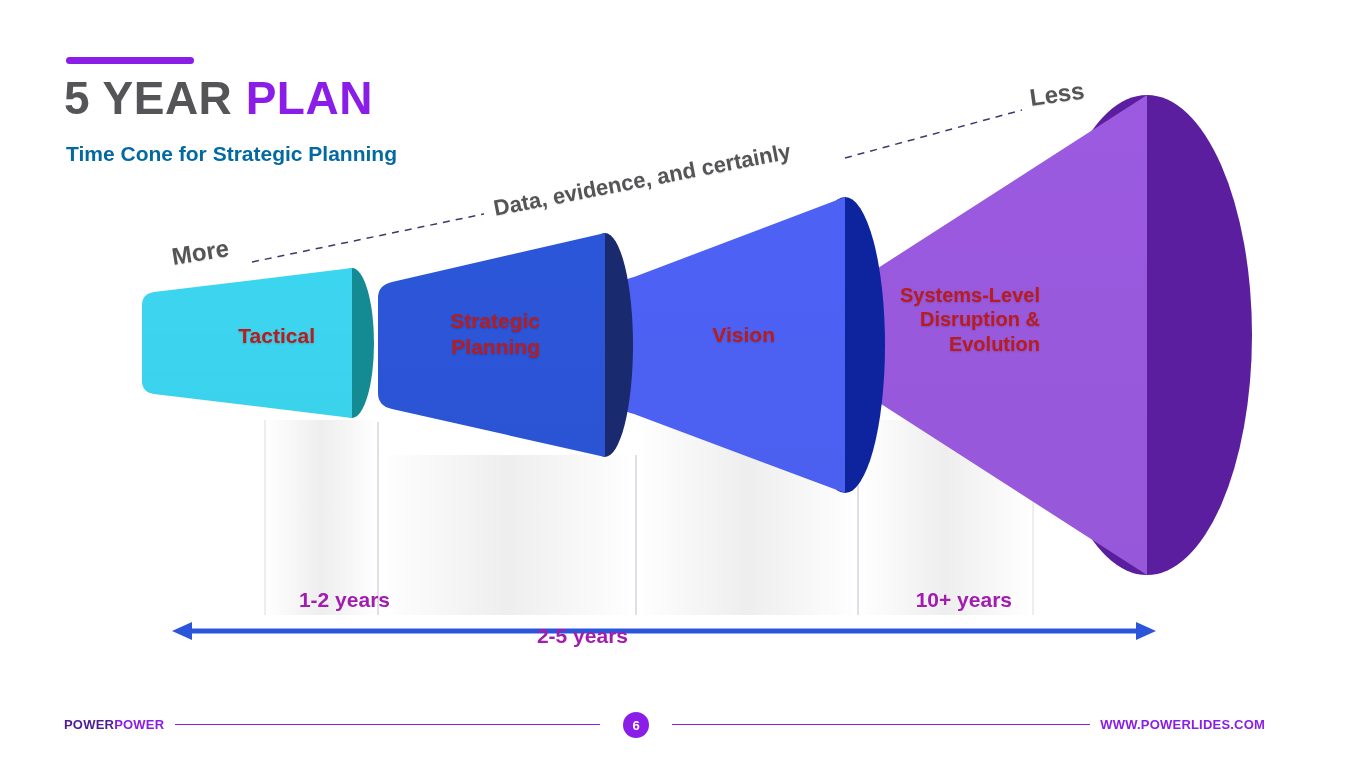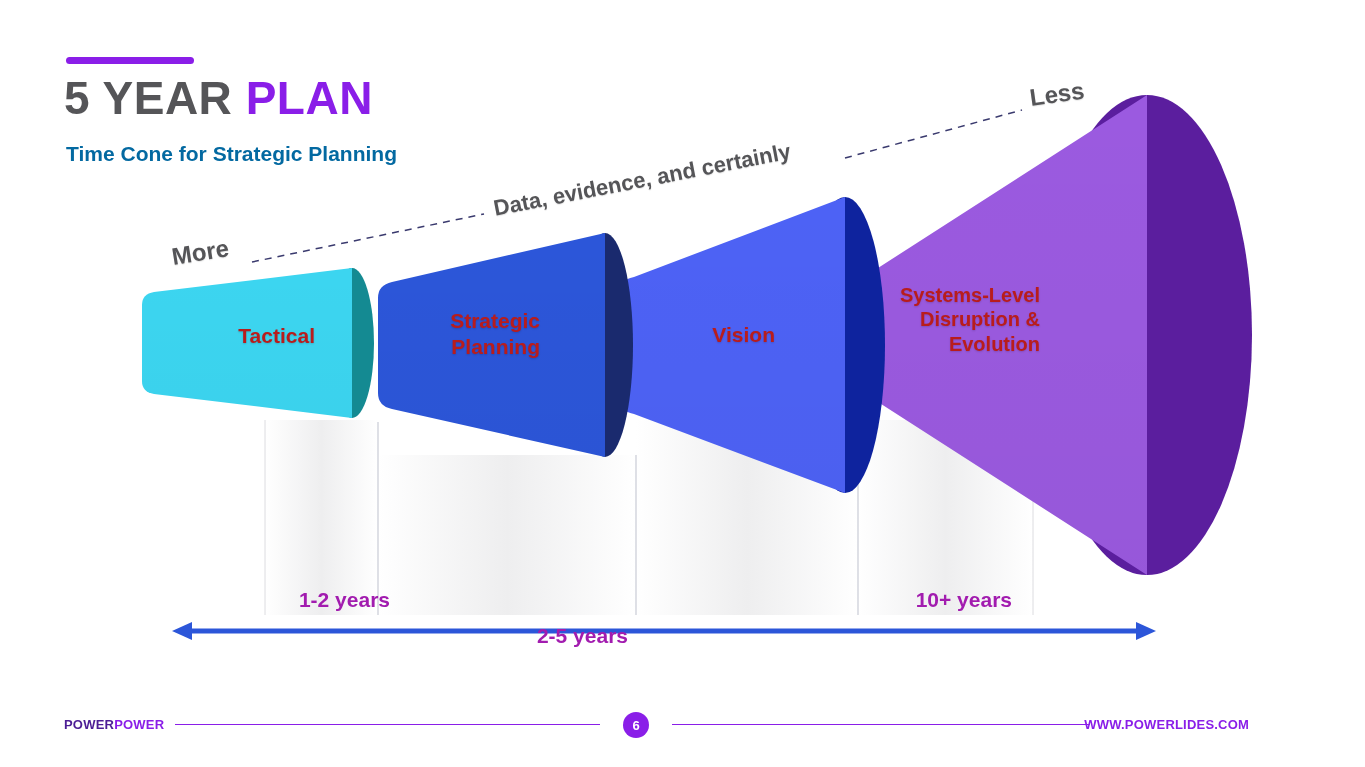--- a/index.html
+++ b/index.html
@@ -172,21 +172,21 @@
     color: #ffffff;
     font-size: 13px;
     font-weight: bold;
     display: flex;
     align-items: center;
     justify-content: center;
   }
 
   .footer-url {
     position: absolute;
-    right: 116px;
+    right: 100px;
     top: 717px;
     font-size: 13px;
     font-weight: bold;
     color: #8A1EE8;
     letter-spacing: .2px;
     white-space: nowrap;
   }
 </style>
 </head>
 <body>

